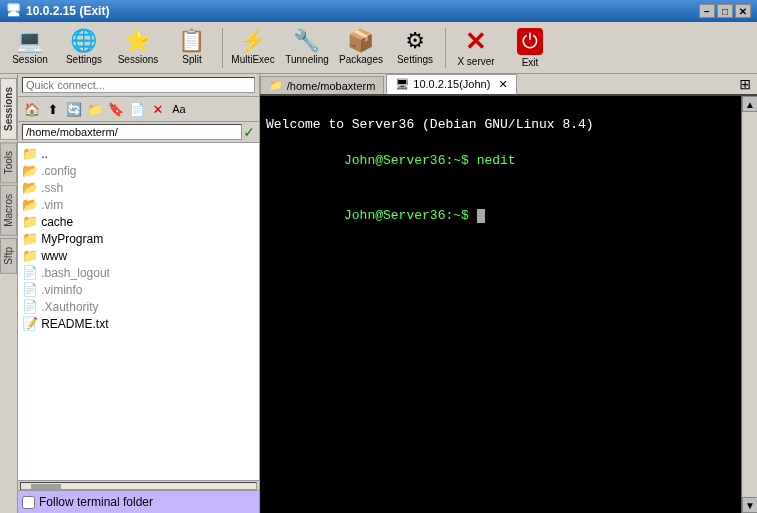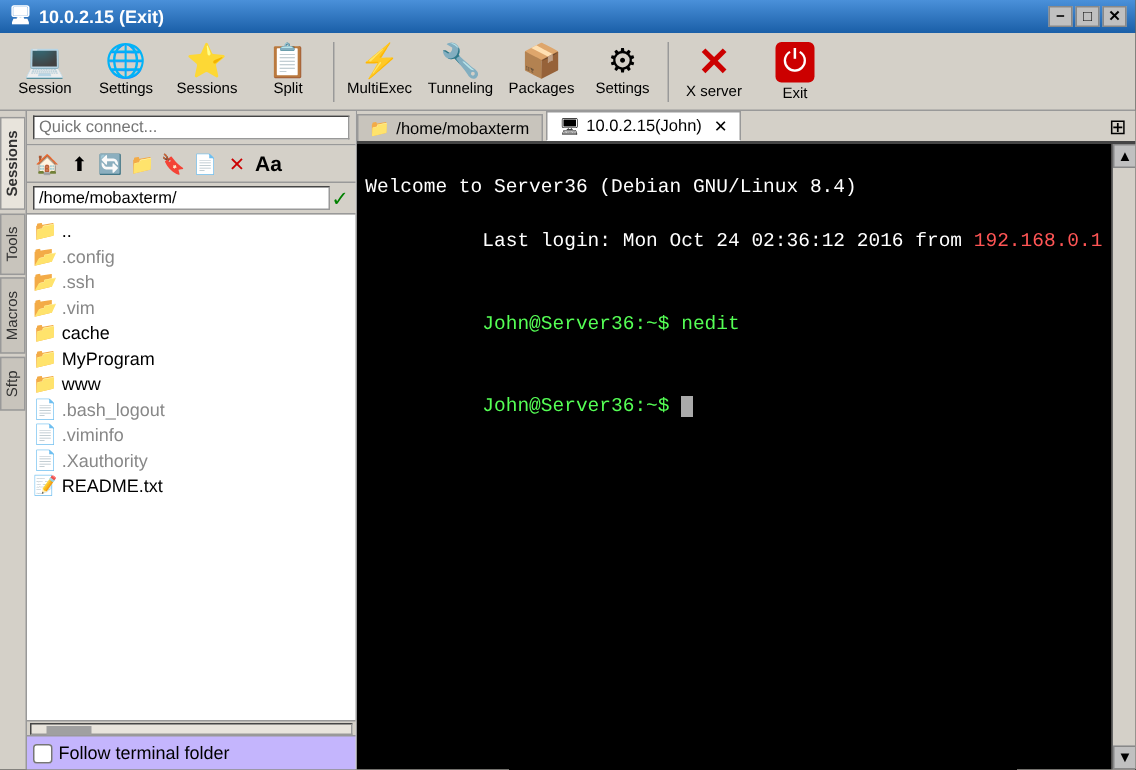--- a/index.html
+++ b/index.html
@@ -218,21 +218,21 @@
     </div>
 
     <div class="file-panel-toolbar">
       <div class="fp-btn" title="Home">🏠</div>
       <div class="fp-btn" title="Up">⬆</div>
       <div class="fp-btn" title="Refresh">🔄</div>
       <div class="fp-btn" title="New folder">📁</div>
       <div class="fp-btn" title="Bookmark">🔖</div>
       <div class="fp-btn" title="New file">📄</div>
       <div class="fp-btn" title="Delete" style="color:#cc0000;">✕</div>
-      <div class="fp-btn" title="Rename" style="font-size:14px;font-weight:bold;">Aa</div>
+      <div class="fp-btn" title="Rename" style="font-size:11px;font-weight:normal;">Aa</div>
     </div>
 
     <div class="fp-addr-bar">
       <input type="text" class="fp-addr-input" style="flex: 1 1 0%;" value="/home/mobaxterm/">
       <span class="fp-check-icon">✓</span>
     </div>
 
 
     <div class="fp-tree">
       <div class="tree-item">
@@ -304,23 +304,20 @@
         <span>🖥</span>
         <span>10.0.2.15(John)</span>
         <span style="margin-left:4px;cursor:pointer;">✕</span>
       </div>
       <div class="sub-tab-plus">⊞</div>
     </div>
 
     <div class="terminal-wrapper">
       <div class="terminal-area">
         <div class="term-line"><span>Welcome to Server36 (Debian GNU/Linux 8.4)</span></div>
-        <div class="term-line">
-          <span>Last login: Mon Oct 24 02:36:12 2016 from </span><span style="color:#ff5555;">192.168.0.1</span>
-        </div>
         <div class="term-line">
           <span style="color:#55ff55;">John@Server36:~$ nedit</span>
         </div>
         <div class="term-line">
           <span style="color:#55ff55;">John@Server36:~$ </span><span class="term-cursor"></span>
         </div>
       </div>
       <div class="term-scrollbar">
         <div class="scroll-btn">▲</div>
         <div class="scroll-track"></div>

